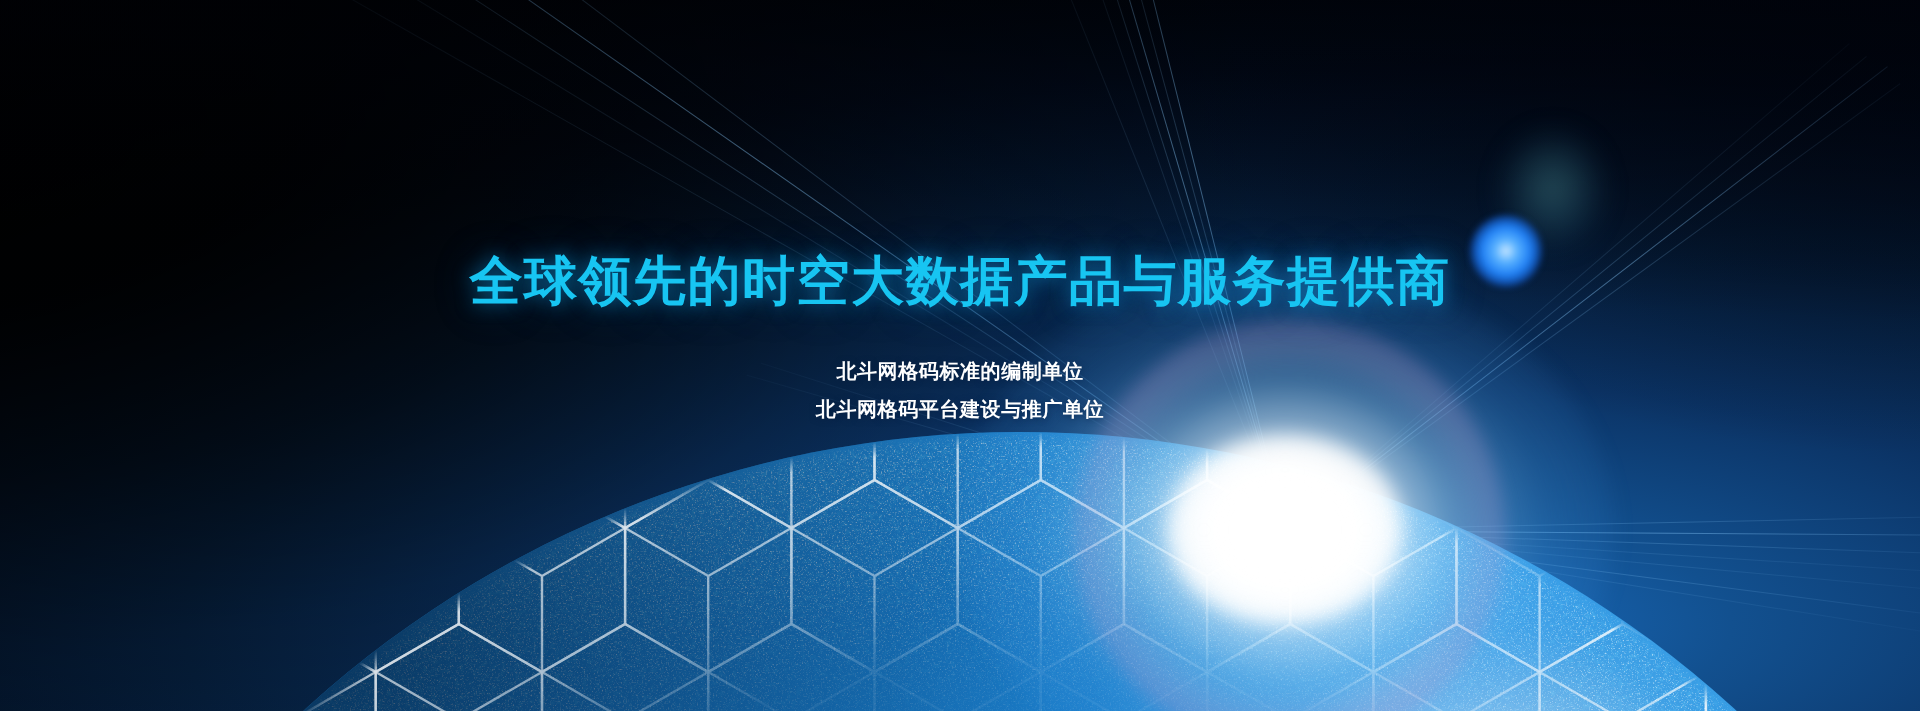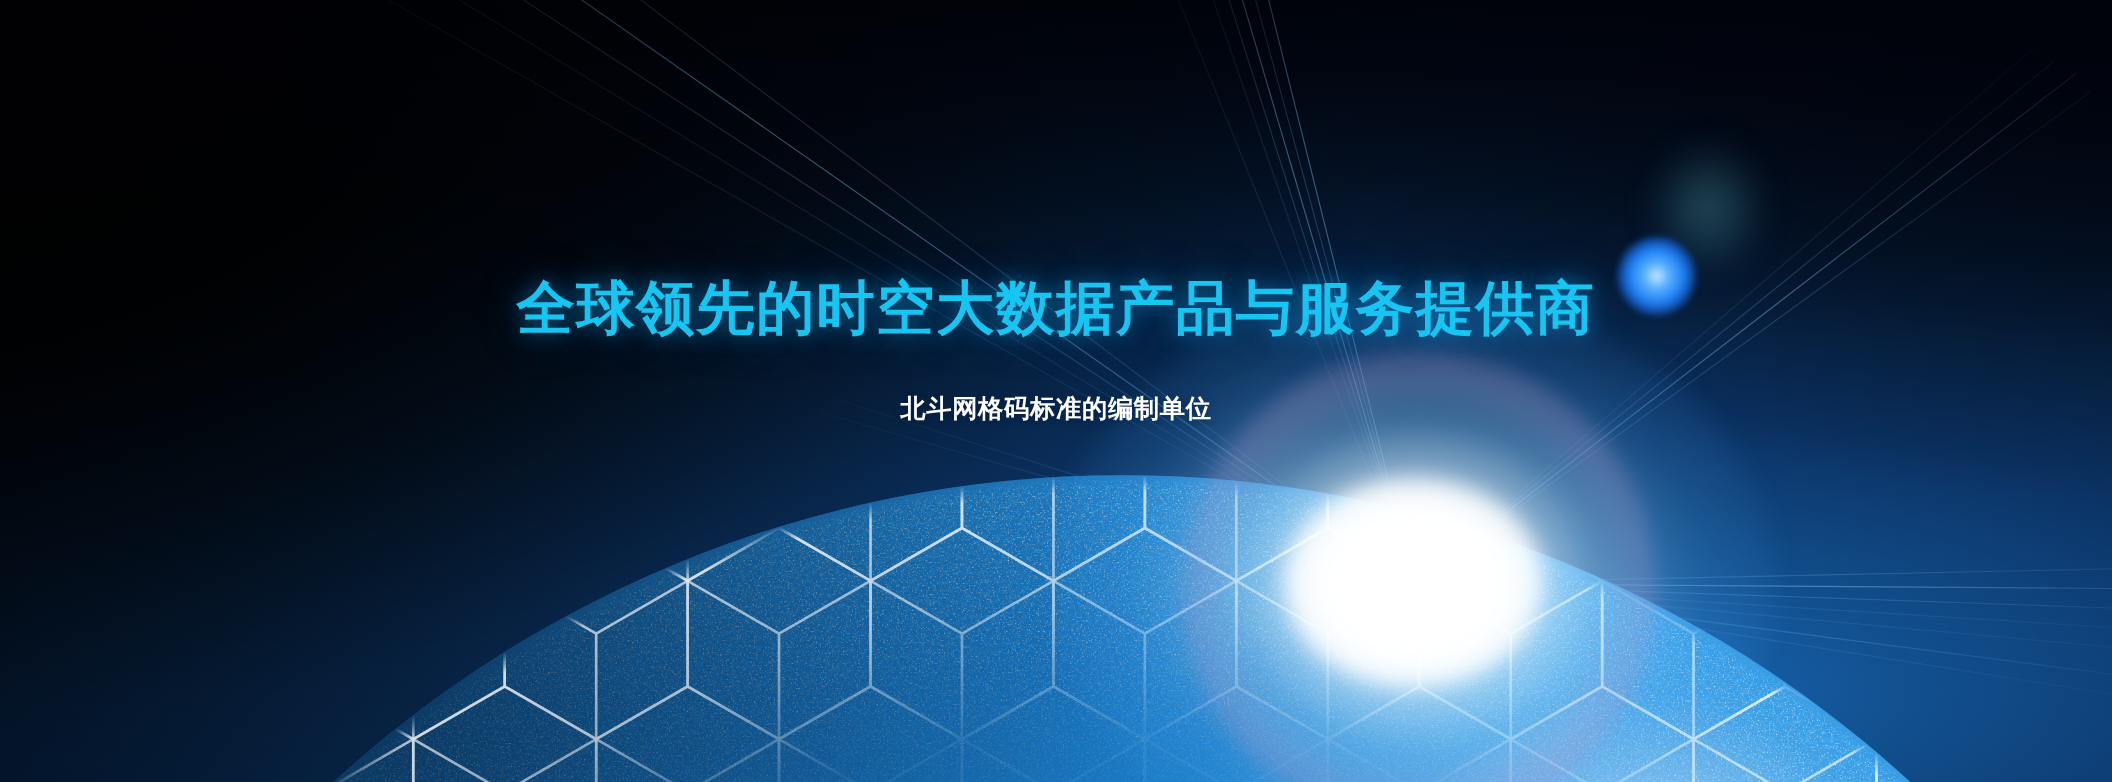--- a/index.html
+++ b/index.html
@@ -210,21 +210,21 @@
     color: #17c5f2;
     line-height: 1;
     text-shadow: 0 0 18px rgba(20,160,230,0.55), 0 0 42px rgba(15,120,210,0.35);
     white-space: nowrap;
   }
   .hero-sub {
     position: absolute;
     left: 0; right: 0;
     top: 353px;
     color: #ffffff;
-    font-size: 23px;
+    font-size: 20px;
     font-weight: bold;
     line-height: 37.5px;
     letter-spacing: 0.6px;
     text-shadow: 0 1px 6px rgba(0,25,60,0.55);
   }
   .hero-sub div { white-space: nowrap; }
 </style>
 </head>
 <body>
 
@@ -896,16 +896,17 @@
   <div class="flare-halo"></div>
   <div class="sun-core"></div>
 
   <div class="flare-orb orb-teal"></div>
   <div class="flare-orb orb-blue"></div>
 
   <div class="copy">
     <div class="hero-title">全球领先的时空大数据产品与服务提供商</div>
     <div class="hero-sub">
       <div>北斗网格码标准的编制单位</div>
+      <div>北斗网格码平台建设与推广单位</div>
     </div>
   </div>
 
 </div>
 
 </body></html>

